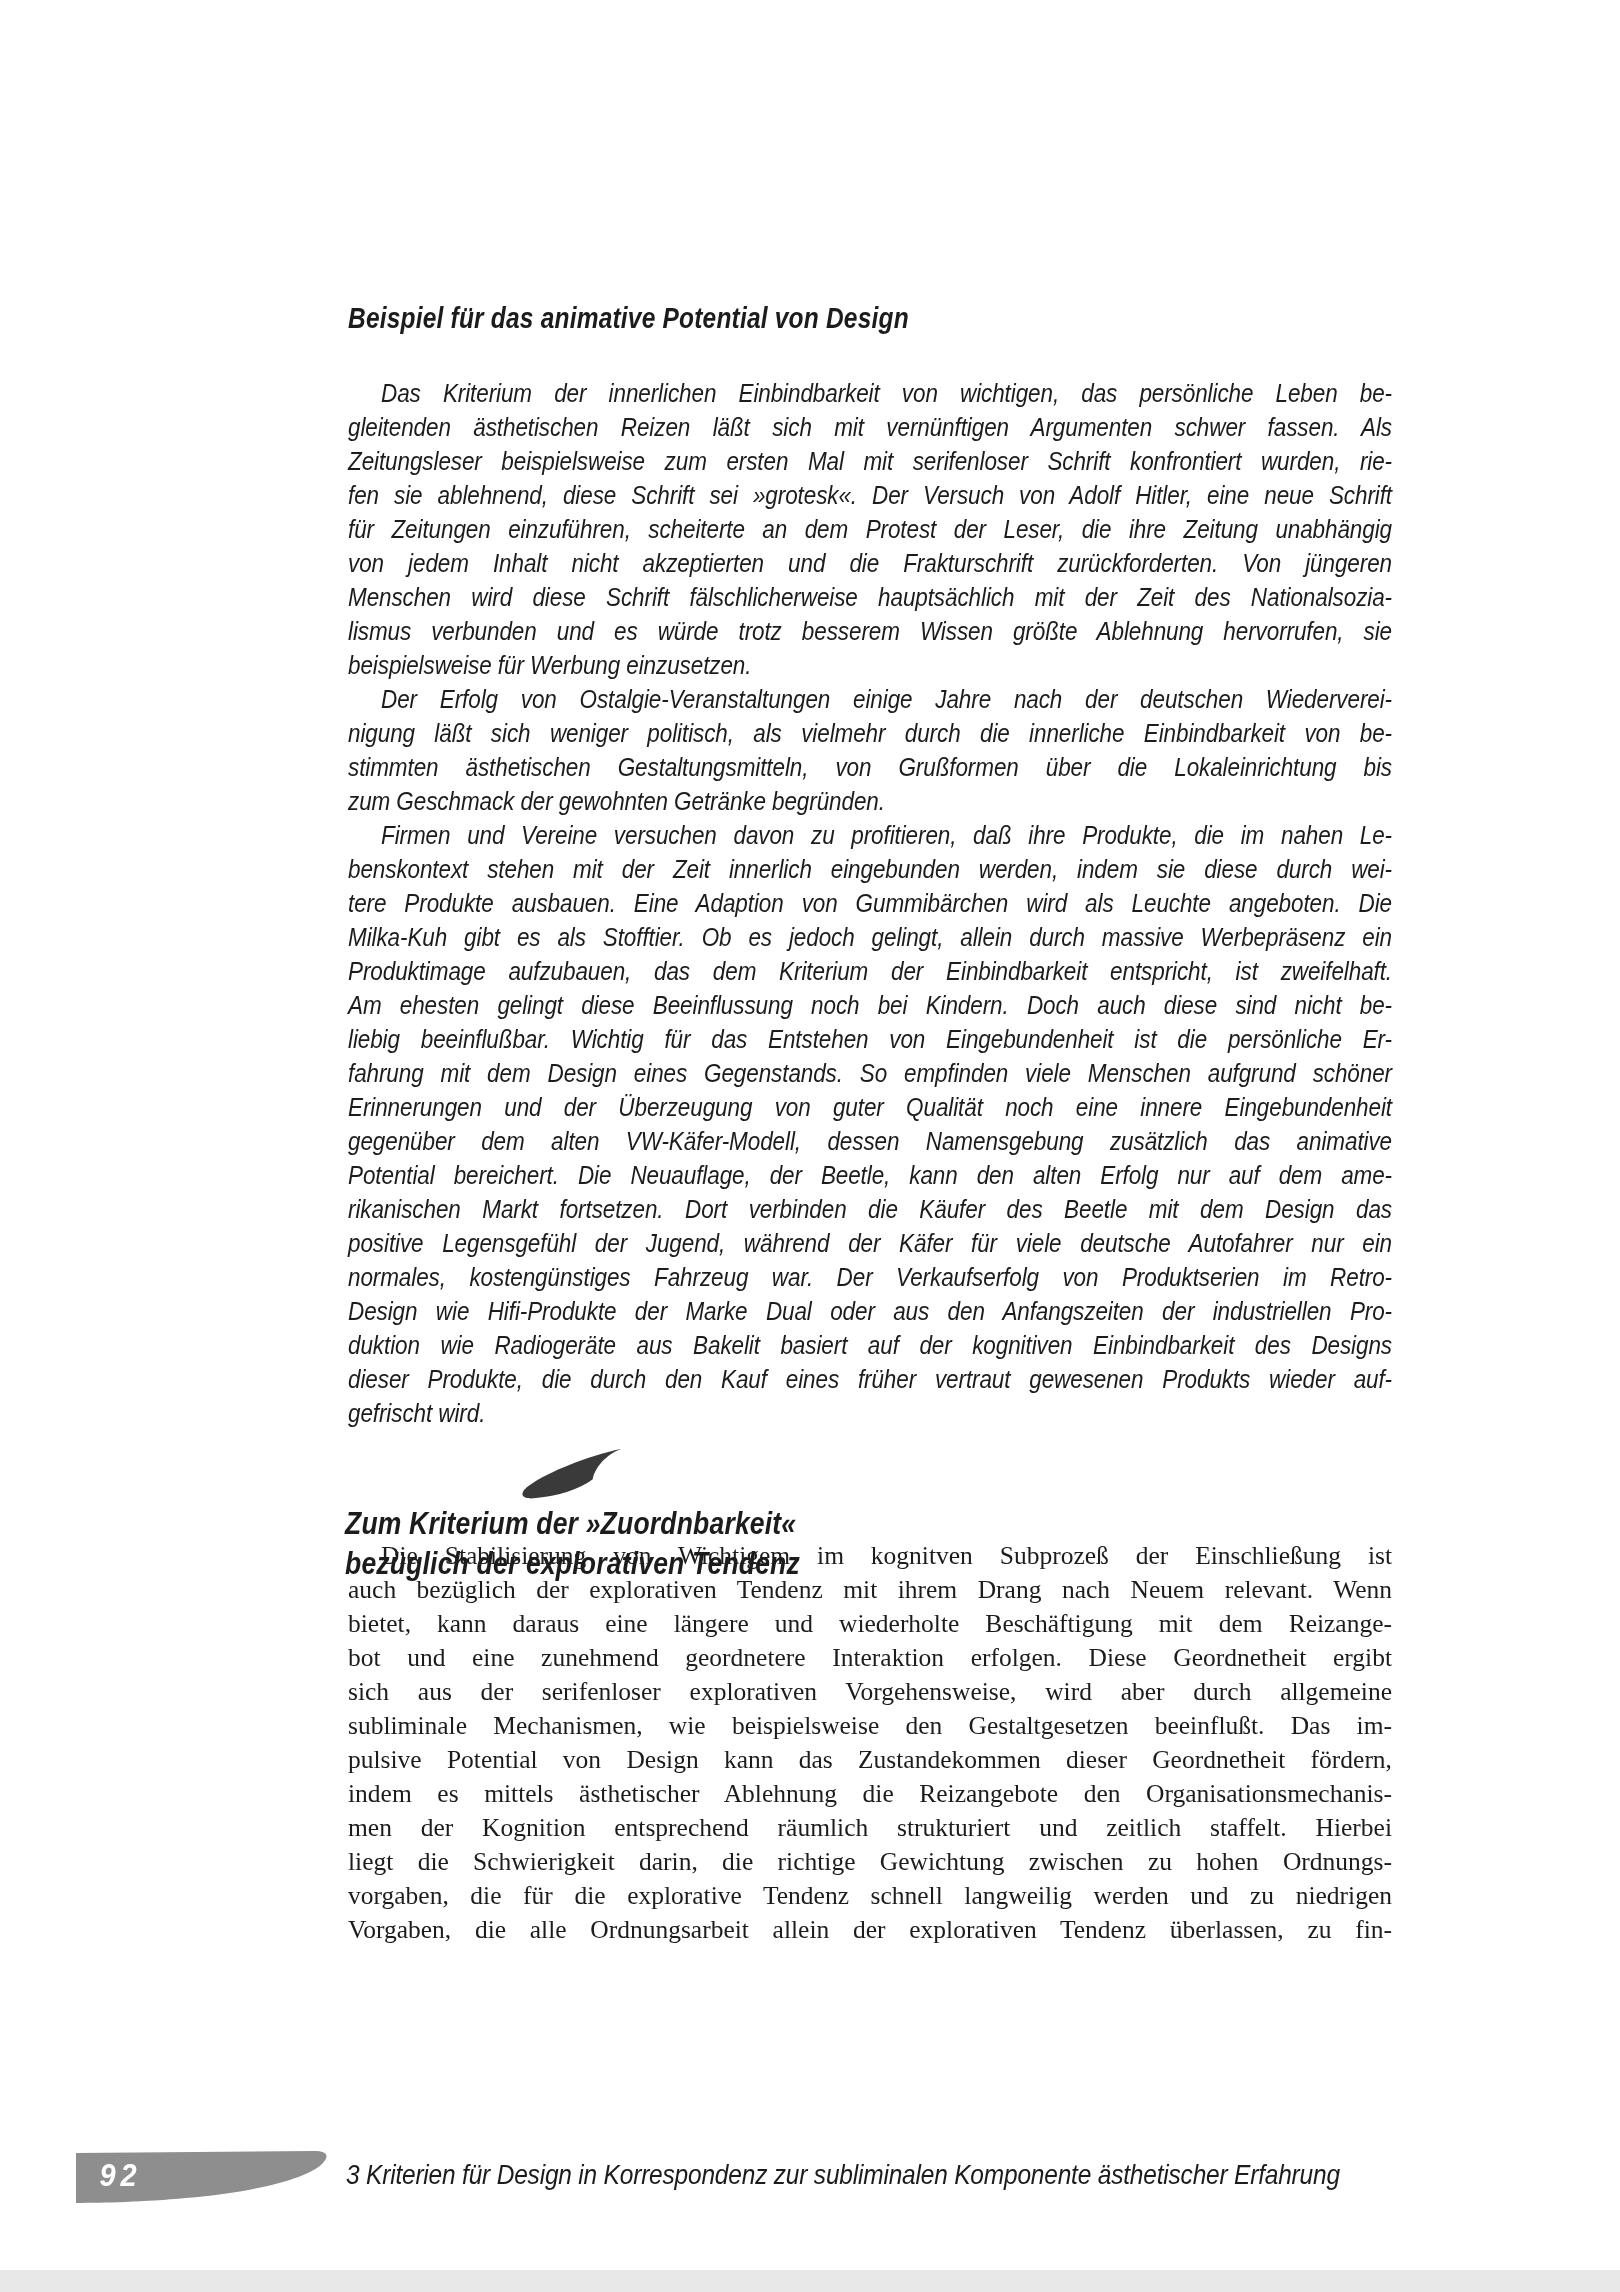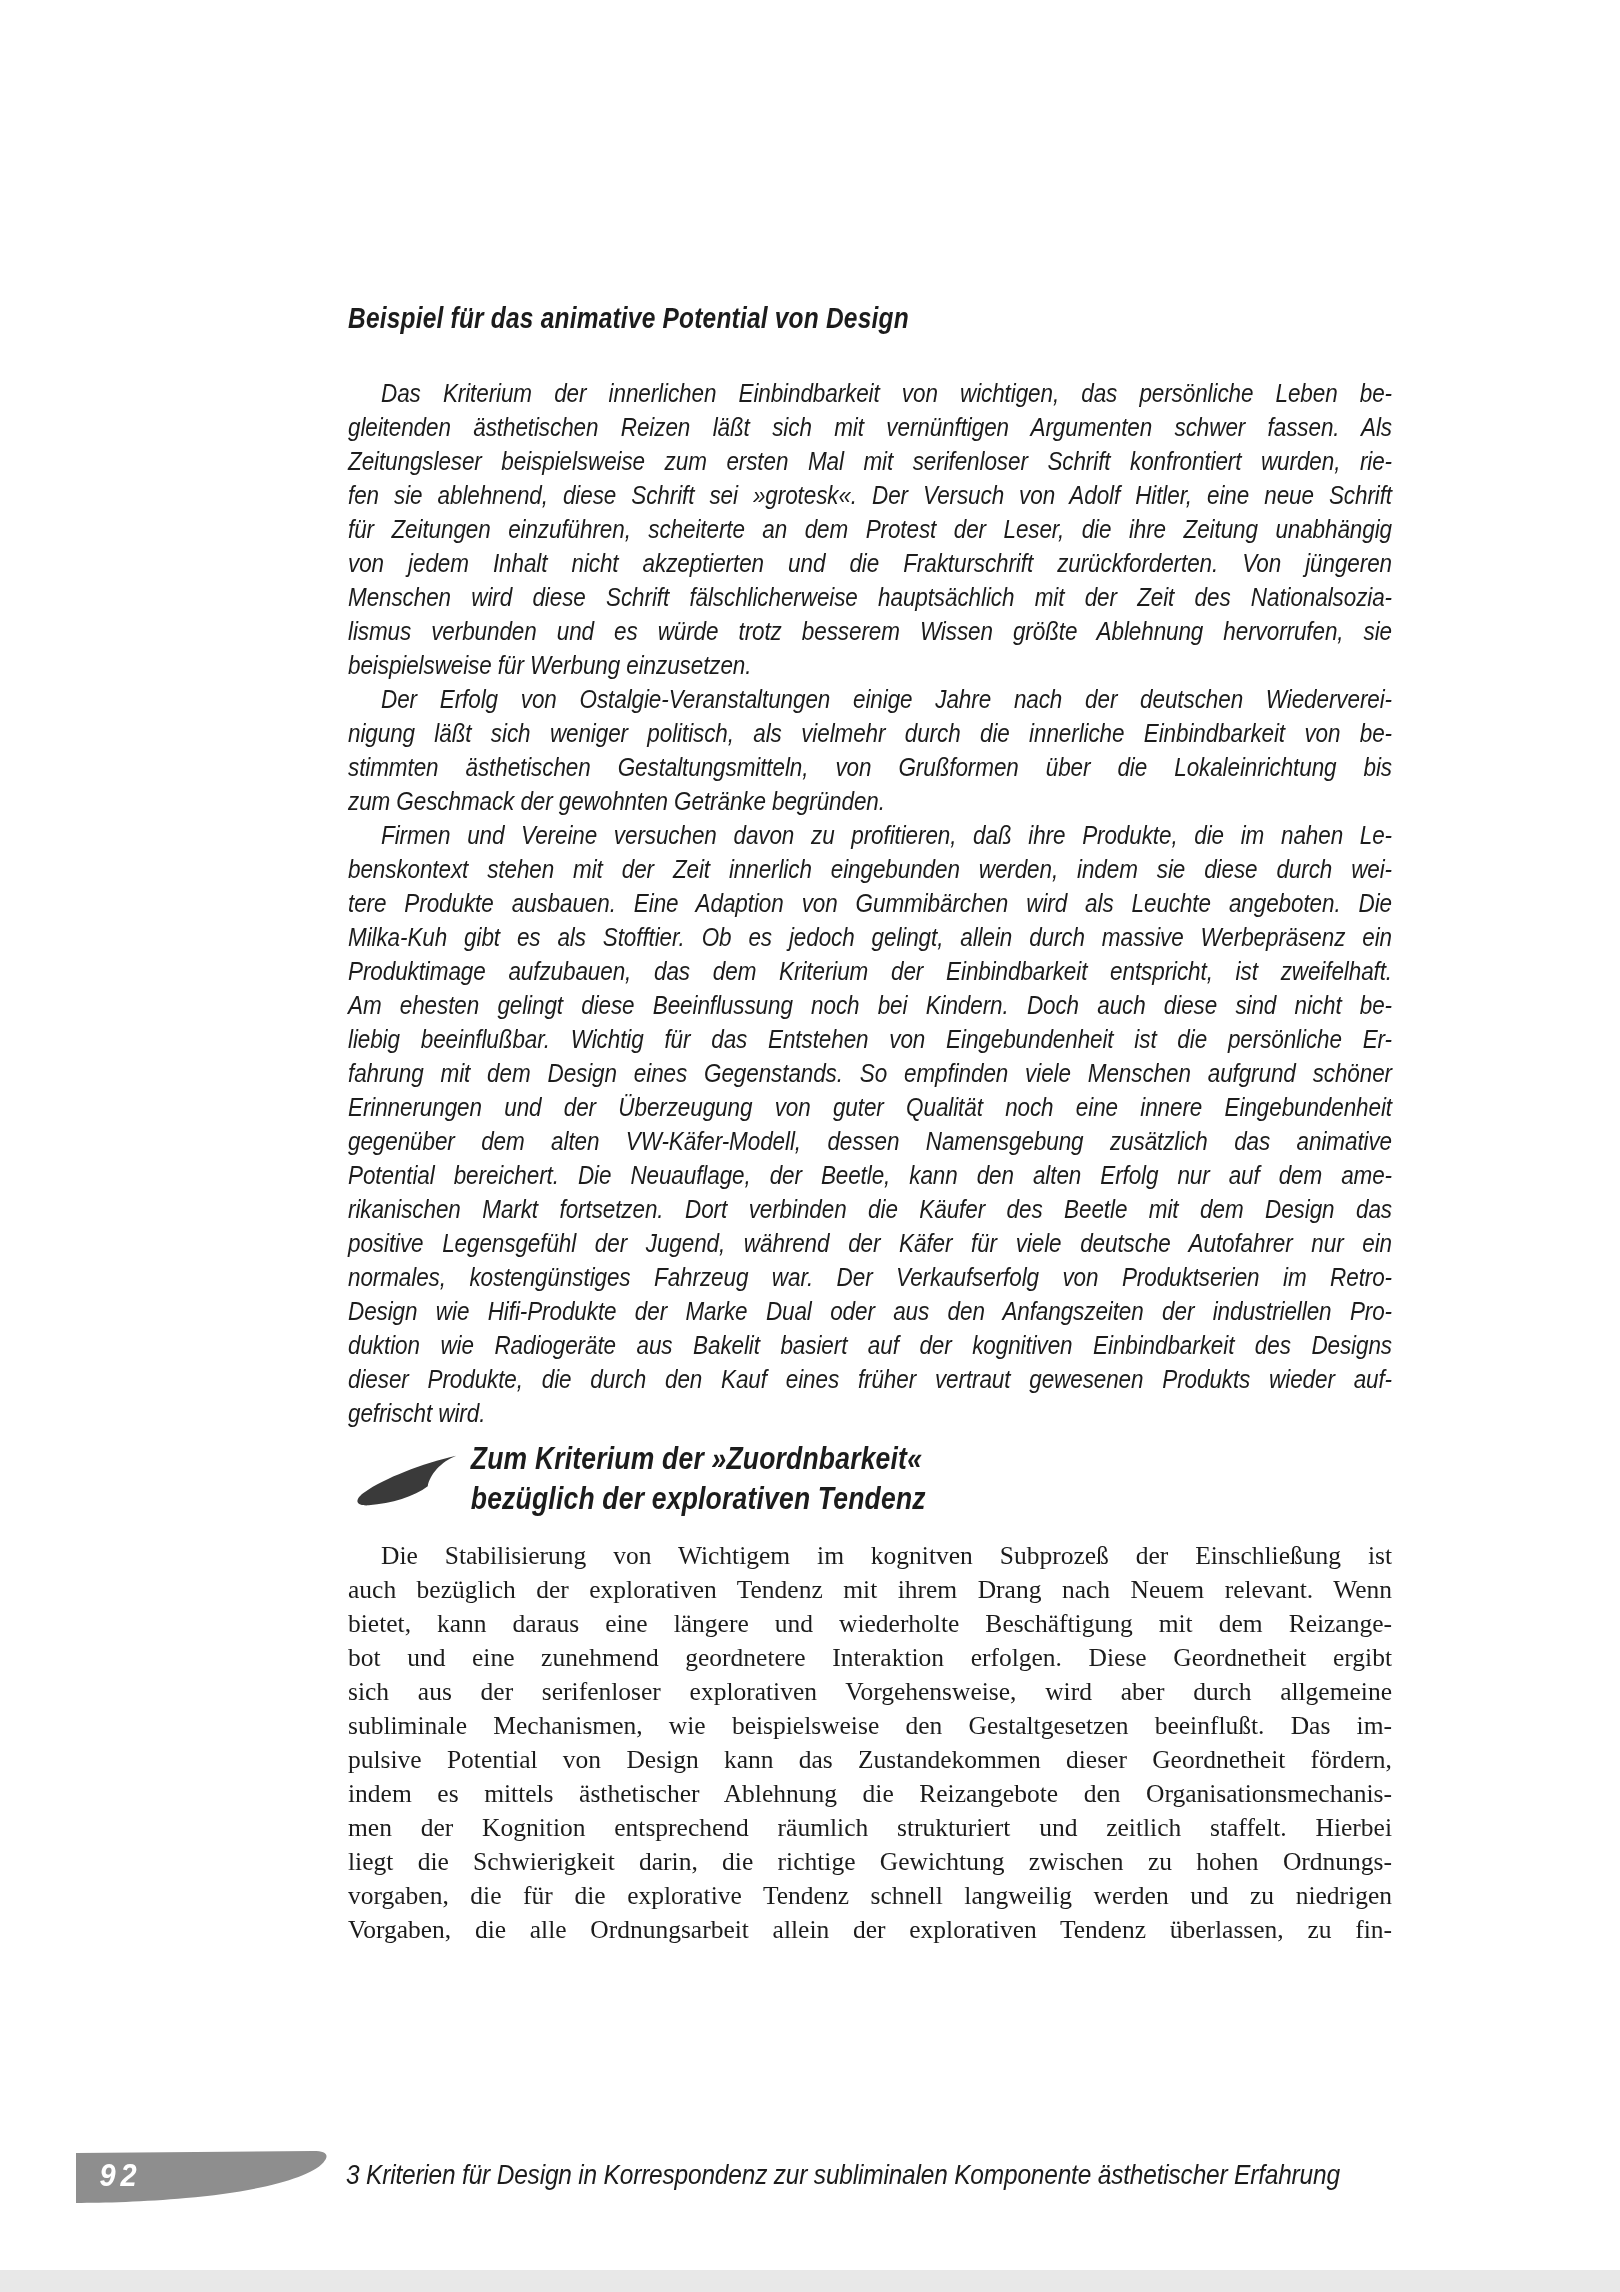--- a/index.html
+++ b/index.html
@@ -29,21 +29,21 @@
     line-height:34px;
     transform:scaleY(1.18);transform-origin:0 50%;
   }
   
   .tline{text-align:justify;text-align-last:justify;white-space:nowrap;}
   .tline.endline{text-align-last:left;}
   .tline.indent{text-indent:33px;}
   
   .subhead{
     position:absolute;left:345px;top:1439px;
-    display:flex;align-items:center;
+    display:flex;align-items:center;flex-direction:column;
   }
   .swoosh{width:116px;height:59px;flex:0 0 auto;margin-right:9.8px;margin-top:5.9px;}
   .subhead-text{
     font:italic 700 26.5px "Liberation Sans",sans-serif;
     letter-spacing:0.2px;
   }
   .subhead-text .hline{
     line-height:40px;
     transform:scaleY(1.15);transform-origin:0 50%;
     white-space:nowrap;

